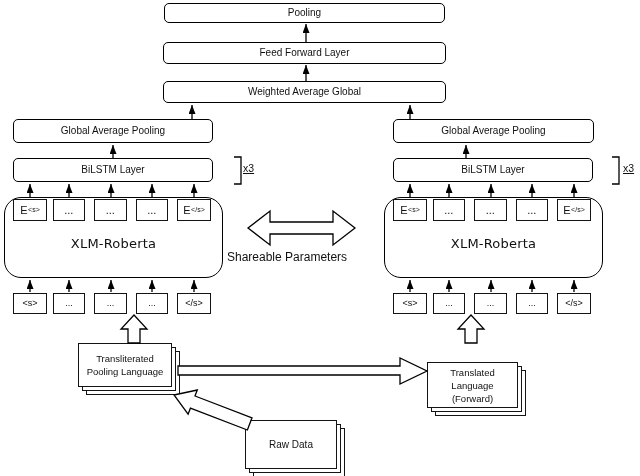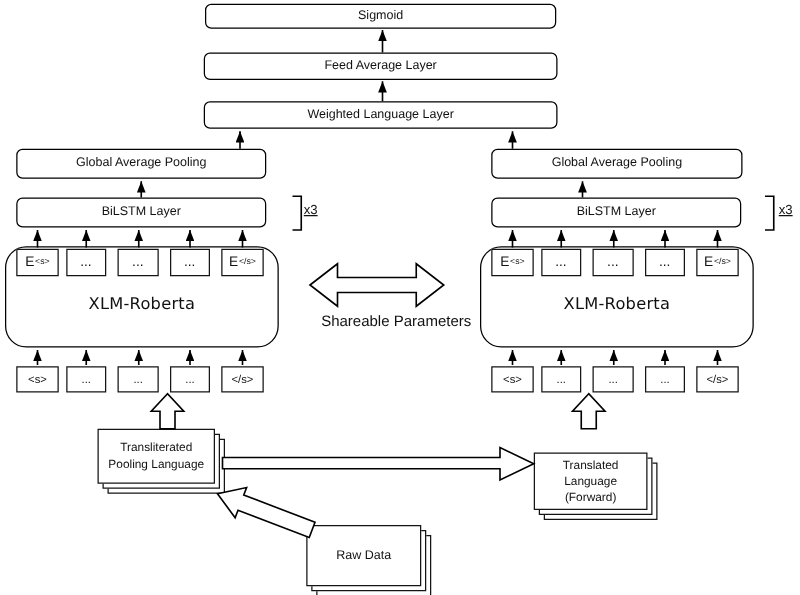--- a/index.html
+++ b/index.html
@@ -37,23 +37,23 @@
   .p-front{left:0;top:0;display:flex;align-items:center;justify-content:center;}
   .stack-label{text-align:center;font-size:9.5px;line-height:13px;}
   .stack-label span{display:block;}
   #arrow-layer{position:absolute;left:0;top:0;pointer-events:none;}
 </style>
 </head>
 <body>
 
 <div id="stage">
 
-  <div class="box" style="left:164px;top:3px;width:281px;height:20px">Sigmoid</div>
-  <div class="box" style="left:163px;top:42px;width:283px;height:22px">Feed Average Layer</div>
-  <div class="box" style="left:163px;top:81px;width:283px;height:22px">Weighted Language Layer</div>
+  <div class="box" style="left:164px;top:3px;width:281px;height:20px">Pooling</div>
+  <div class="box" style="left:163px;top:42px;width:283px;height:22px">Feed Forward Layer</div>
+  <div class="box" style="left:163px;top:81px;width:283px;height:22px">Weighted Average Global</div>
 
   <div class="box" style="left:13px;top:119px;width:200px;height:24px">Global Average Pooling</div>
   <div class="box" style="left:13px;top:158px;width:200px;height:24px">BiLSTM Layer</div>
   <span class="x3" style="left:243px;top:162px">x3</span>
   <div class="box xlm" style="left:4px;top:197px;width:219px;height:81px;align-items:flex-end;padding-bottom:27px">XLM-Roberta</div>
 
   <div class="cell emb" style="left:13px;top:199px;width:34px;height:22px">
       <span>E</span>
       <sub>&lt;s&gt;</sub>
     </div>
@@ -105,21 +105,21 @@
       <span>E</span>
       <sub>&lt;/s&gt;</sub>
     </div>
 
   <div class="cell" style="left:393px;top:293px;width:34px;height:21px">&lt;s&gt;</div>
   <div class="cell" style="left:433px;top:293px;width:32px;height:21px">...</div>
   <div class="cell" style="left:474px;top:293px;width:33px;height:21px">...</div>
   <div class="cell" style="left:516px;top:293px;width:32px;height:21px">...</div>
   <div class="cell" style="left:557px;top:293px;width:34px;height:21px">&lt;/s&gt;</div>
 
-  <div class="lbl" style="left:227px;top:250px;width:150px;text-align:right">Shareable Parameters</div>
+  <div class="lbl" style="left:227px;top:250px;width:150px;text-align:left">Shareable Parameters</div>
 
   <div class="stack" style="left:78px;top:343px;width:94px;height:44px">
     <div class="page p-back"></div>
     <div class="page p-mid"></div>
     <div class="page p-front">
       <div class="stack-label">
         <span>Transliterated</span>
         <span>Pooling Language</span>
       </div>
     </div>

